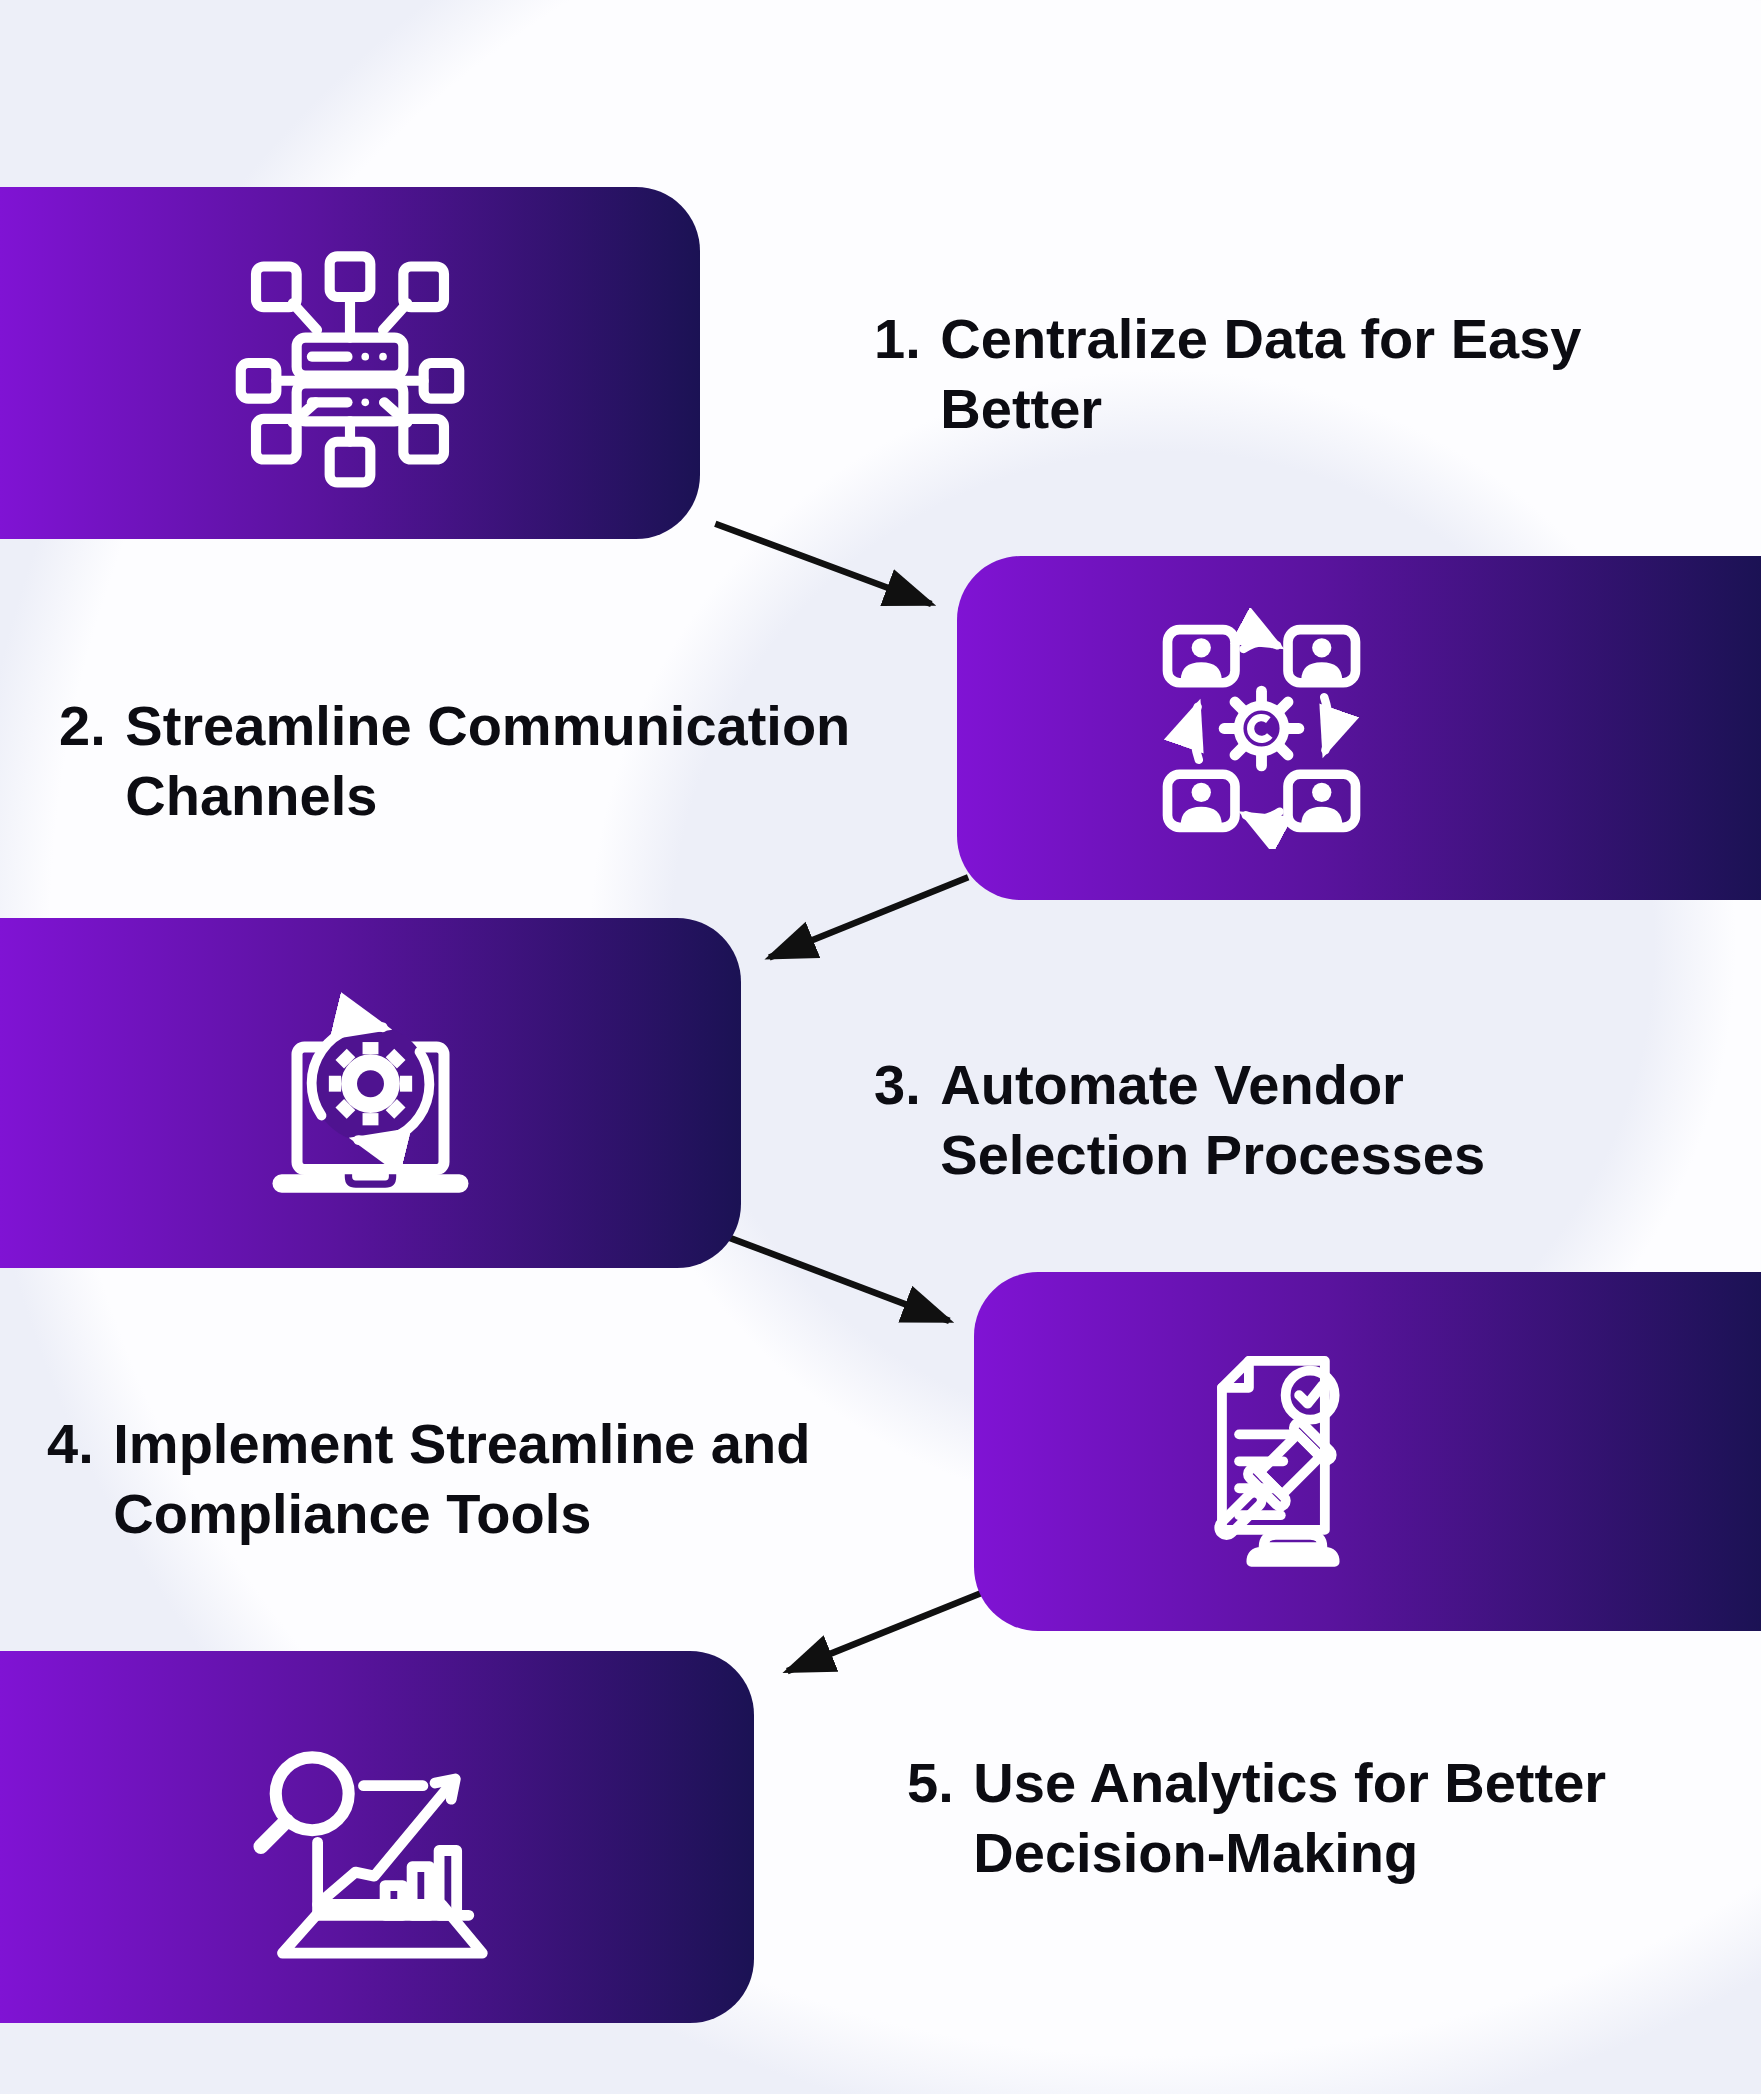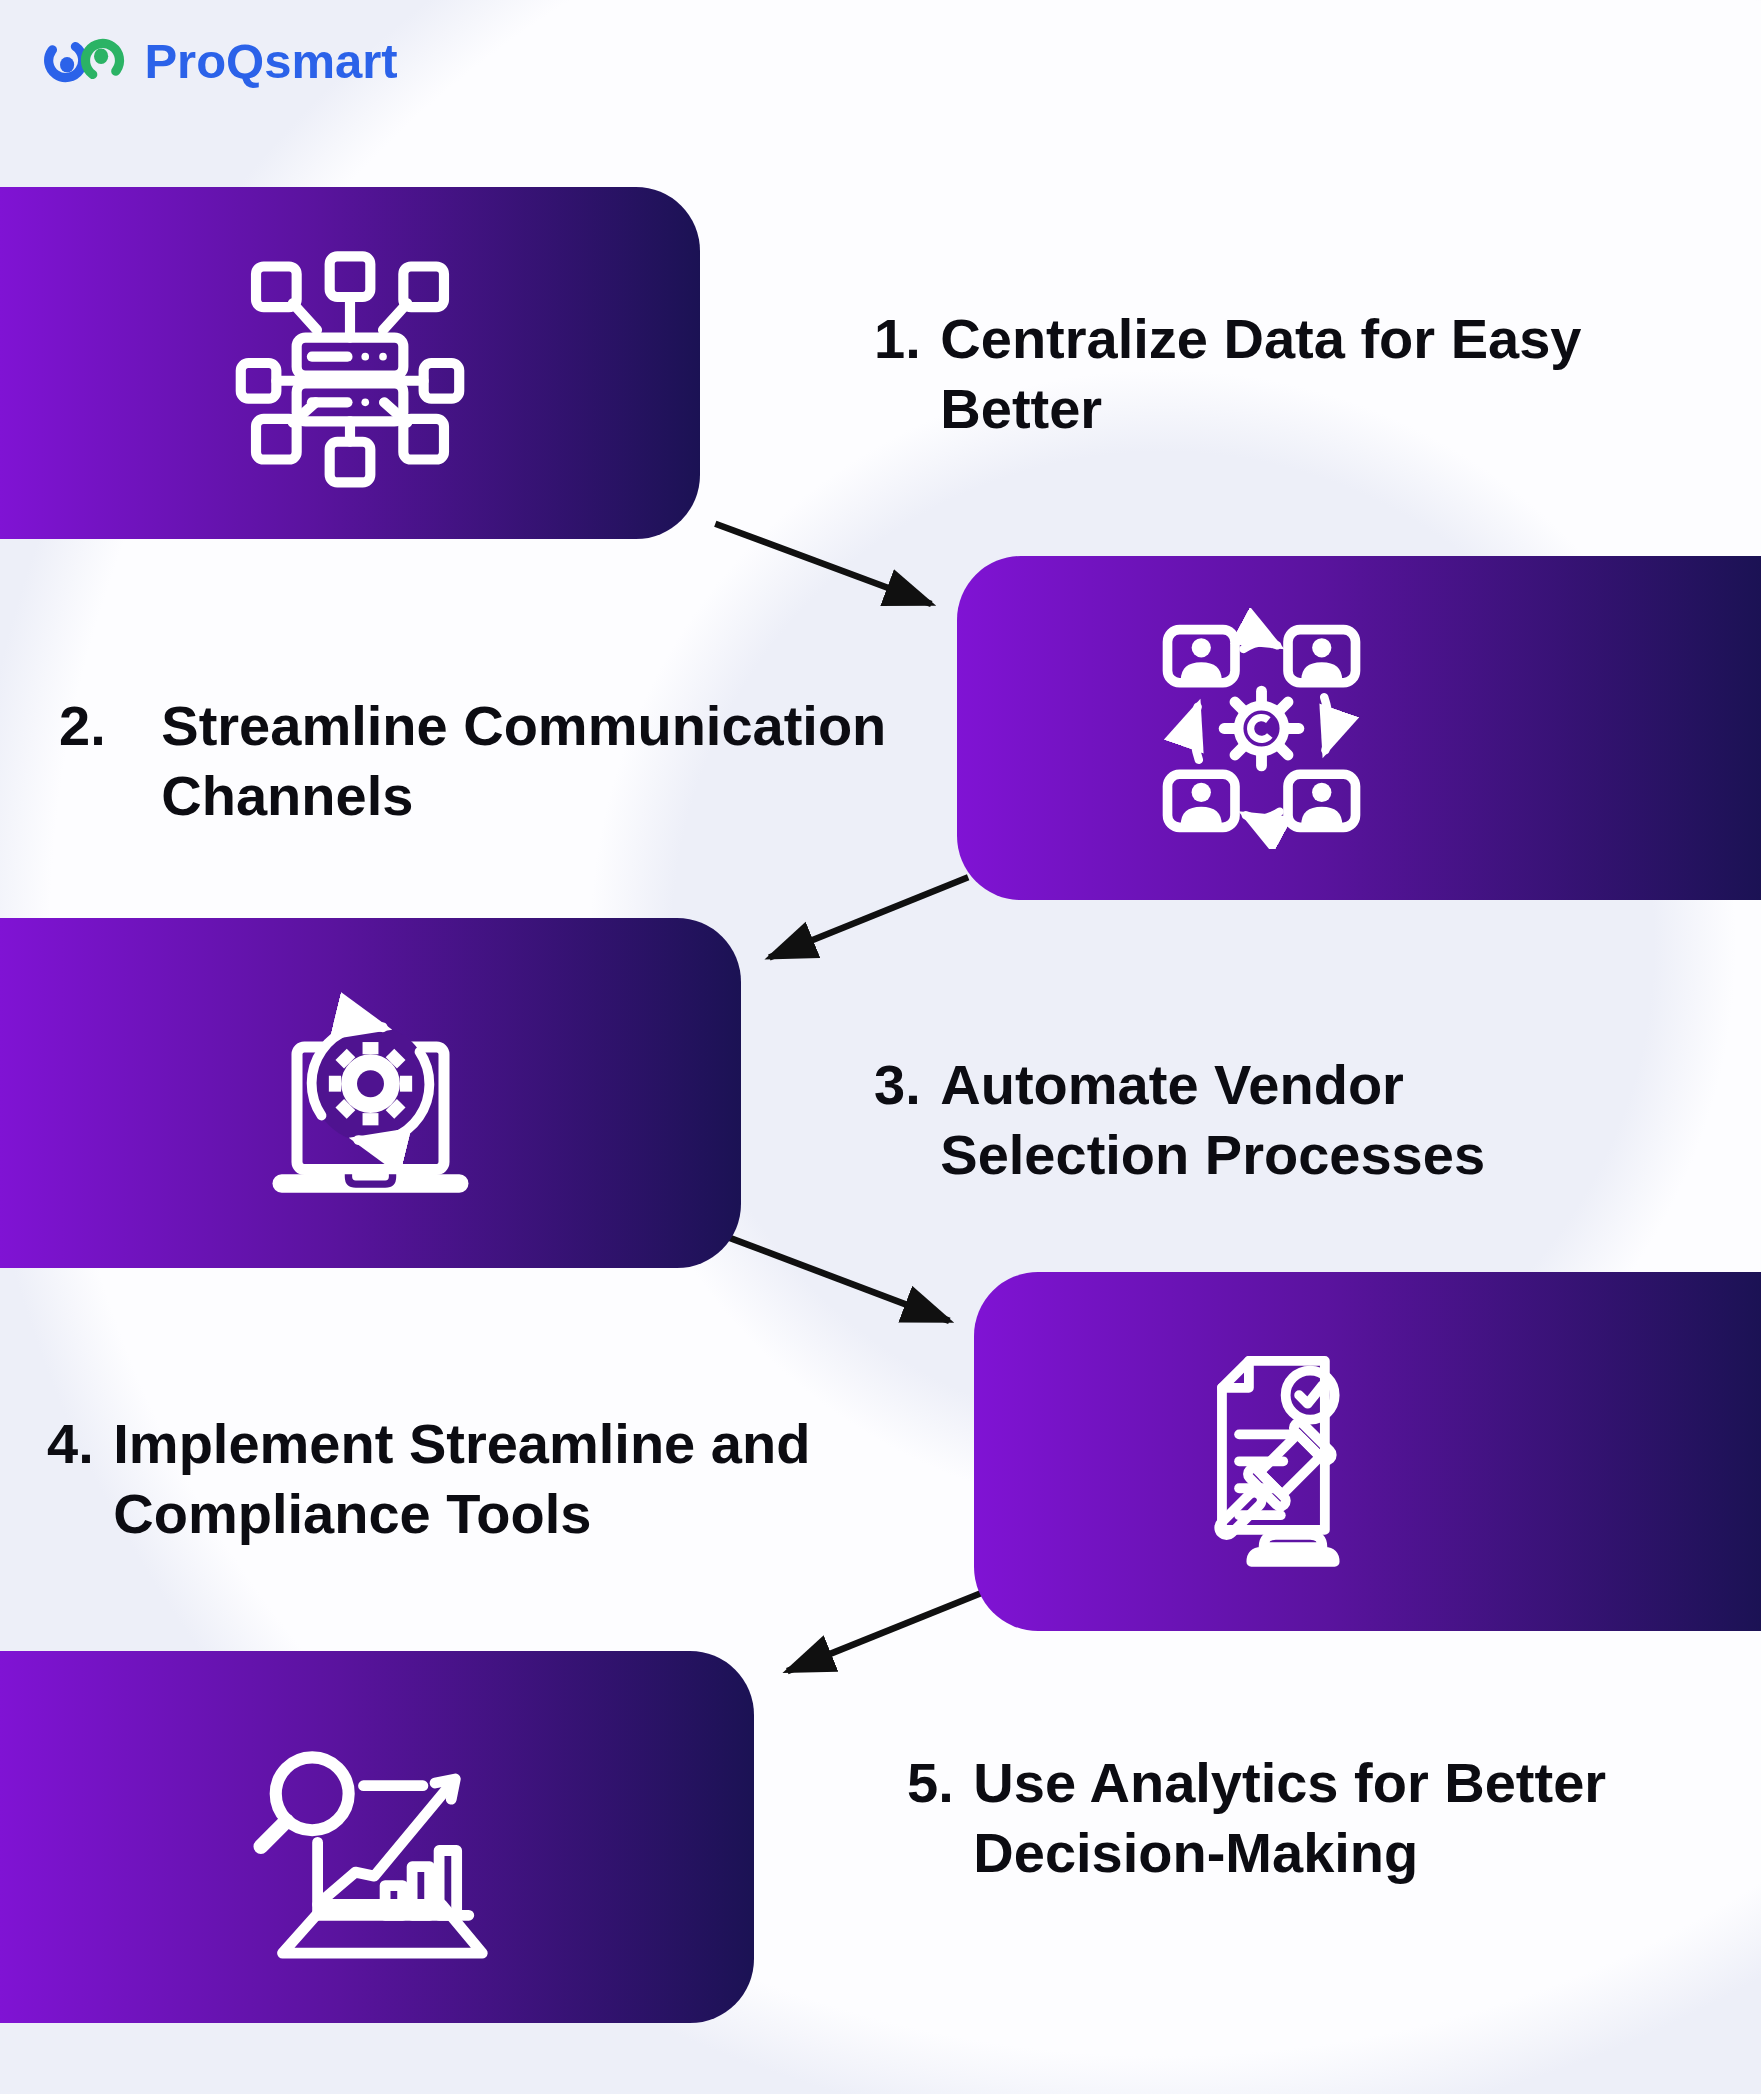--- a/index.html
+++ b/index.html
@@ -46,21 +46,21 @@
     position:absolute;
     display:flex;
     font-weight:bold;
     font-size:56px;
     line-height:70px;
     color:#0C0C12;
     z-index:3;
   }
   .step-num { flex:0 0 auto; margin-right:19.6px; }
   #text1 { left:874px; top:304px;  } #text1 .step-label { width:786px;  }
-  #text2 { left:59px;   top:691px;  } #text2 .step-label { width:827px;margin-left:36px; }
+  #text2 { left:59px;   top:691px;  } #text2 .step-label { width:827px; }
   #text3 { left:874px; top:1050px; } #text3 .step-label { width:671px;  }
   #text4 { left:47px;   top:1409px; } #text4 .step-label { width:843px; }
   #text5 { left:907px; top:1748px; } #text5 .step-label { width:818px; }
 
   
   .arrows-overlay { position:absolute; left:0; top:0; z-index:1; pointer-events:none; }
 </style>
 </head>
 <body>
 
@@ -73,31 +73,20 @@
       </marker>
     </defs>
     <g stroke="#101010" stroke-width="8" fill="none">
       <line x1="874" y1="640" x2="1138" y2="738" marker-end="url(#ah)"></line>
       <line x1="1183" y1="1072" x2="940" y2="1170" marker-end="url(#ah)"></line>
       <line x1="890" y1="1512" x2="1160" y2="1614" marker-end="url(#ah)"></line>
       <line x1="1203" y1="1945" x2="962" y2="2042" marker-end="url(#ah)"></line>
     </g>
   </svg>
 
-  <div class="logo">
-    <svg class="logo-mark" viewBox="0 0 120 80">
-      <g fill="none" stroke-linecap="round">
-        <circle cx="32" cy="40" r="24" stroke="#2B62E9" stroke-width="13" stroke-dasharray="114 37" transform="rotate(-55 32 40)"></circle>
-        <circle cx="84" cy="40" r="24" stroke="#2BB365" stroke-width="13" stroke-dasharray="114 37" transform="rotate(125 84 40)"></circle>
-      </g>
-      <ellipse cx="34" cy="46" rx="10" ry="11" fill="#2B62E9"></ellipse>
-      <ellipse cx="82" cy="34" rx="10" ry="11" fill="#2BB365"></ellipse>
-    </svg>
-    <span class="logo-text">ProQsmart</span>
-  </div>
 
   <div class="box box-right-round" id="box1">
     <svg class="icon-svg" width="254" height="254" viewBox="0 0 200 200">
       <g fill="none" stroke="#fff" stroke-width="8" stroke-linecap="round" stroke-linejoin="round">
         <rect x="58" y="80" width="84" height="30" rx="7"></rect>
         <rect x="58" y="116" width="84" height="30" rx="7"></rect>
         <line x1="70" y1="95" x2="98" y2="95"></line>
         <line x1="70" y1="131" x2="98" y2="131"></line>
         <rect x="26" y="24" width="32" height="32" rx="6"></rect>
         <rect x="84" y="16" width="32" height="32" rx="6"></rect>

